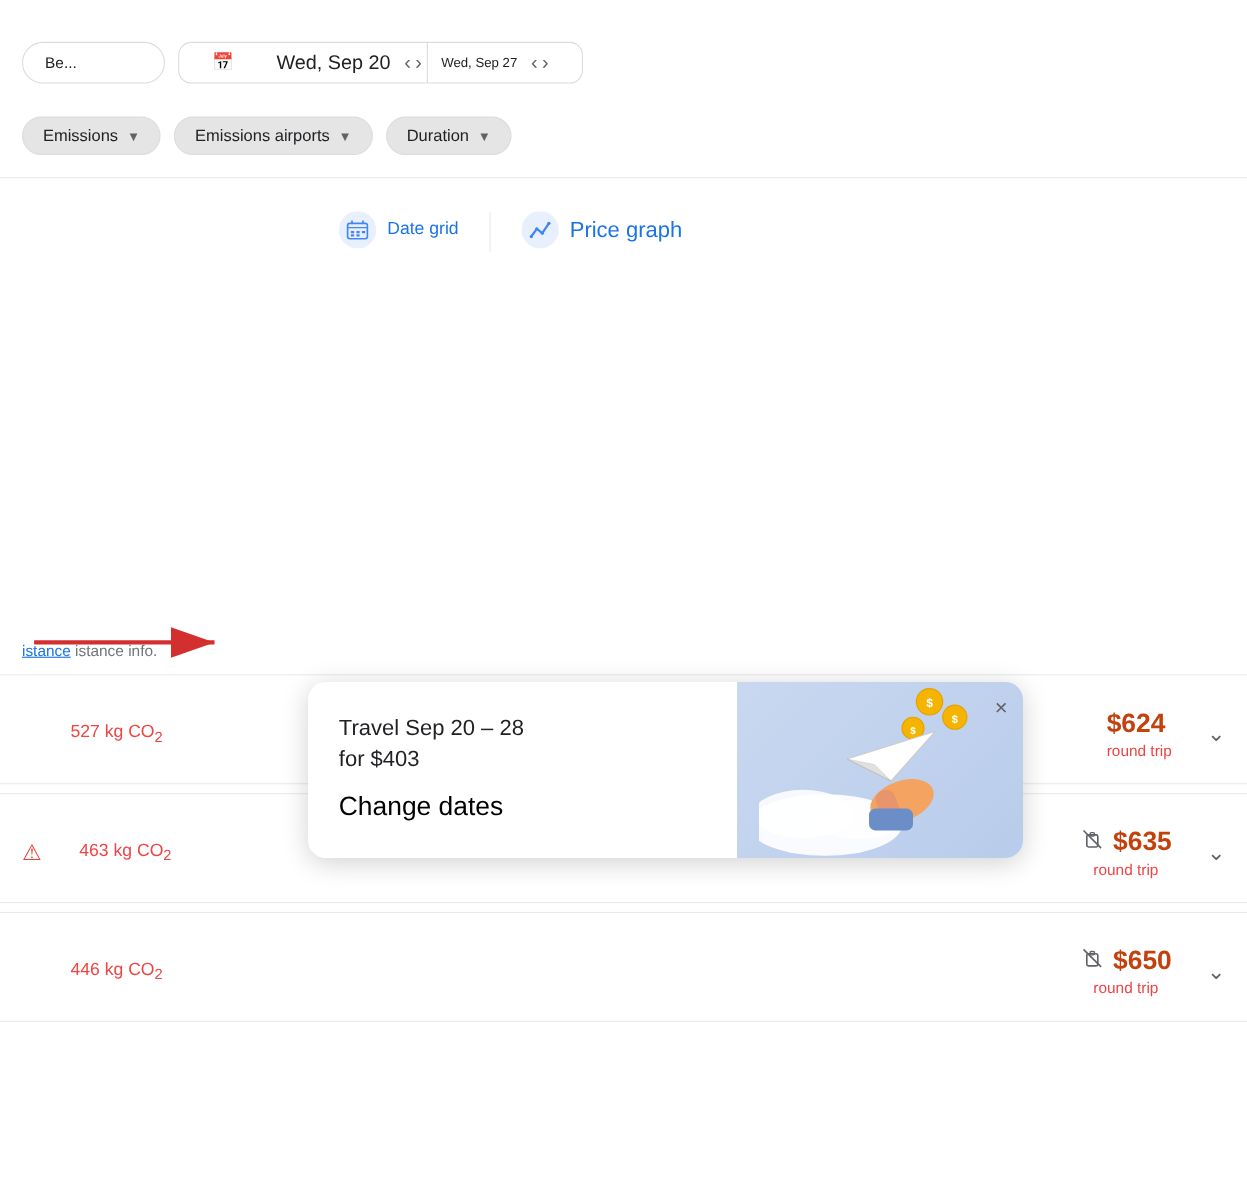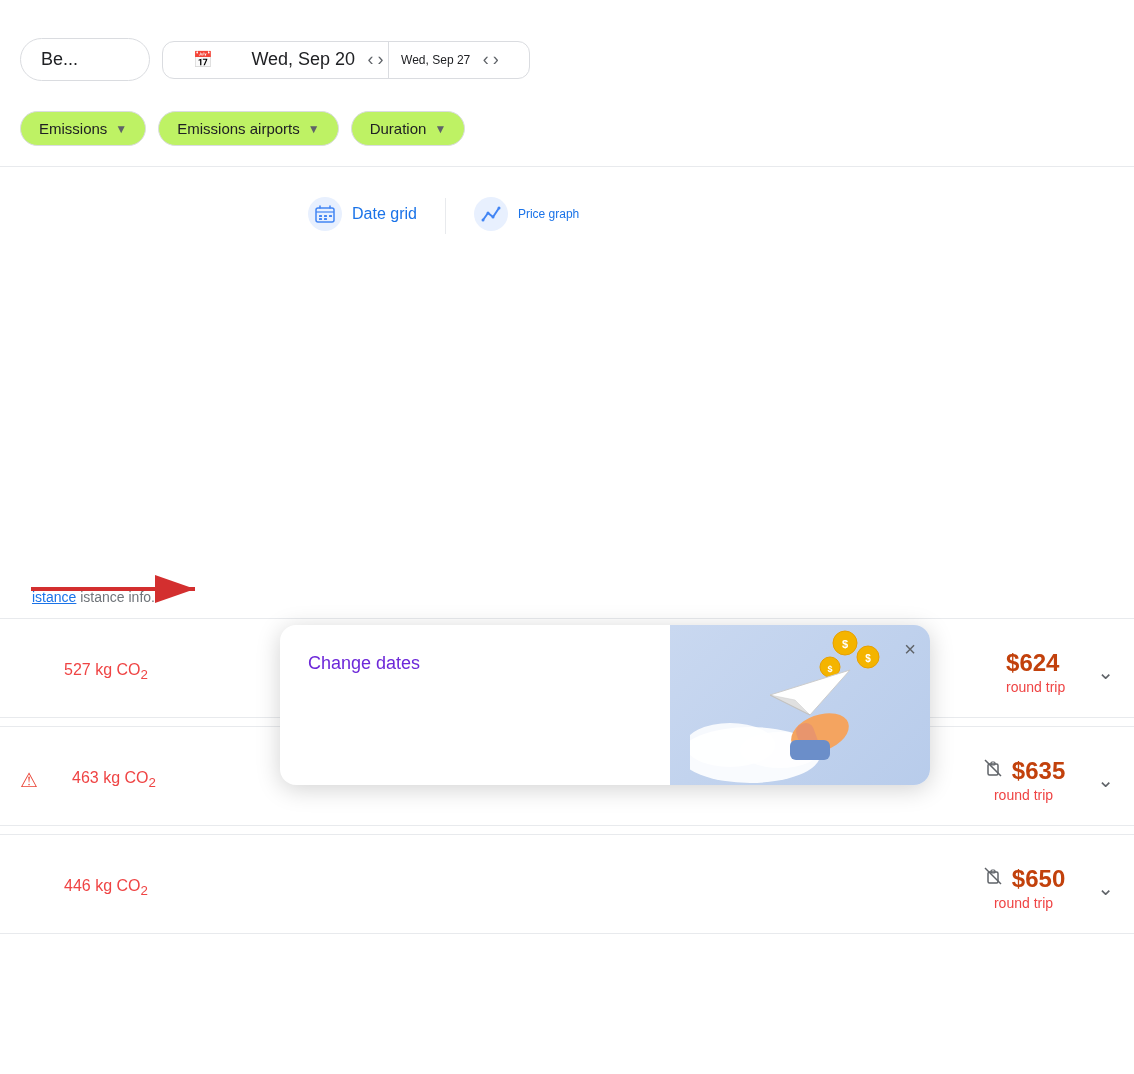--- a/index.html
+++ b/index.html
@@ -17,21 +17,21 @@
       display: flex;
       align-items: center;
       padding: 18px 0 18px 0;
       gap: 12px;
       padding-left: 0;
     }
     .date-pill-left {
       border: 1.5px solid #dadce0;
       border-radius: 24px;
       padding: 10px 20px;
-      font-size: 18px;
+      font-size: 14px;
       color: #202124;
       display: flex;
       align-items: center;
       gap: 10px;
       min-width: 130px;
     }
     .date-sep {
       width: 1.5px;
       height: 36px;
       background: #dadce0;
@@ -44,21 +44,21 @@
       align-items: center;
       gap: 12px;
       padding: 12px 0 12px 0;
     }
     .filter-btn {
       border: 1.5px solid #dadce0;
       border-radius: 20px;
       padding: 8px 18px;
       font-size: 15px;
       color: #202124;
-      background: #bef264;
+      background: #e5e5e5;
       cursor: pointer;
       display: flex;
       align-items: center;
       gap: 8px;
     }
     .filter-btn .chevron {
       font-size: 12px;
       color: #5f6368;
     }
 
@@ -125,22 +125,22 @@
       flex: 1;
     }
     .tooltip-title {
       font-size: 20px;
       color: #202124;
       font-weight: 400;
       line-height: 1.4;
       margin-bottom: 16px;
     }
     .tooltip-link {
-      color: #6d28d9;
-      font-size: 18px;
+      color: #000000;
+      font-size: 24px;
       font-weight: 500;
       cursor: pointer;
       text-decoration: none;
     }
     .tooltip-image {
       width: 260px;
       background: linear-gradient(135deg, #c9d8f0 0%, #b8cceb 100%);
       position: relative;
       display: flex;
       align-items: center;
@@ -319,27 +319,28 @@
     <div class="tab-btn">
 
       <svg width="34" height="34" viewBox="0 0 34 34">
         <circle cx="17" cy="17" r="17" fill="#e8f0fe"></circle>
         <polyline points="9,23 14,16 19,20 25,11" fill="none" stroke="#4285f4" stroke-width="2" stroke-linejoin="round"></polyline>
         <circle cx="9" cy="23" r="1.5" fill="#4285f4"></circle>
         <circle cx="14" cy="16" r="1.5" fill="#4285f4"></circle>
         <circle cx="19" cy="20" r="1.5" fill="#4285f4"></circle>
         <circle cx="25" cy="11" r="1.5" fill="#4285f4"></circle>
       </svg>
-      <span style="font-size:12px;color:#1a73e8;font-weight:500;text-align:center;">Price graph</span>
+      <span style="font-size:20px;color:#1a73e8;font-weight:500;text-align:center;">Price graph</span>
     </div>
   </div>
 
   <div class="tooltip-popup">
 
     <div class="tooltip-content">
+      <div class="tooltip-title">Travel Sep 20 – 28<br>for $403</div>
       <a class="tooltip-link">Change dates</a>
     </div>
     <div class="tooltip-image">
 
       <svg width="220" height="160" viewBox="0 0 220 160">
 
         <ellipse cx="60" cy="130" rx="70" ry="28" fill="white" opacity="0.9"></ellipse>
         <ellipse cx="40" cy="120" rx="45" ry="22" fill="white" opacity="0.85"></ellipse>
         <ellipse cx="90" cy="125" rx="40" ry="18" fill="white" opacity="0.8"></ellipse>
 
@@ -356,21 +357,21 @@
         <rect x="100" y="115" width="40" height="20" rx="6" fill="#6b8ec9"></rect>
 
         <polygon points="80,70 160,45 120,90" fill="white" stroke="#ccc" stroke-width="1"></polygon>
         <polygon points="80,70 120,90 105,75" fill="#e0e0e0" stroke="#ccc" stroke-width="0.5"></polygon>
         <line x1="80" y1="70" x2="120" y2="90" stroke="#bbb" stroke-width="0.8"></line>
       </svg>
       <button class="tooltip-close">×</button>
     </div>
   </div>
 
-  <div style="padding: 340px 20px 4px 32px;">
+  <div style="padding: 340px 20px 4px 20px;">
     <span class="assist-text">
       <a href="#">istance</a>
       <span>istance info.</span>
     </span>
   </div>
 
   <div class="divider"></div>
 
   <div class="results-section">
 

